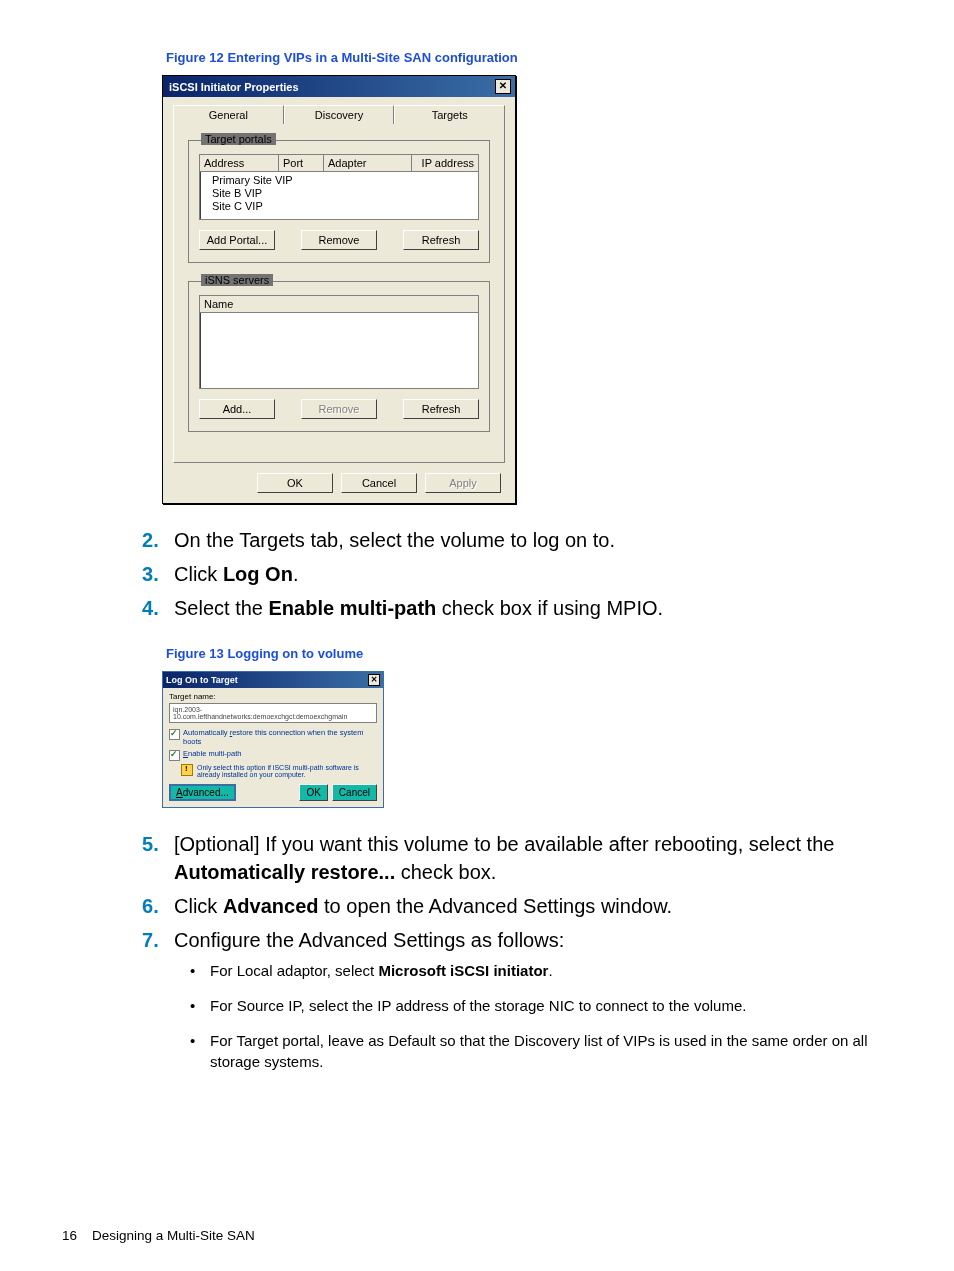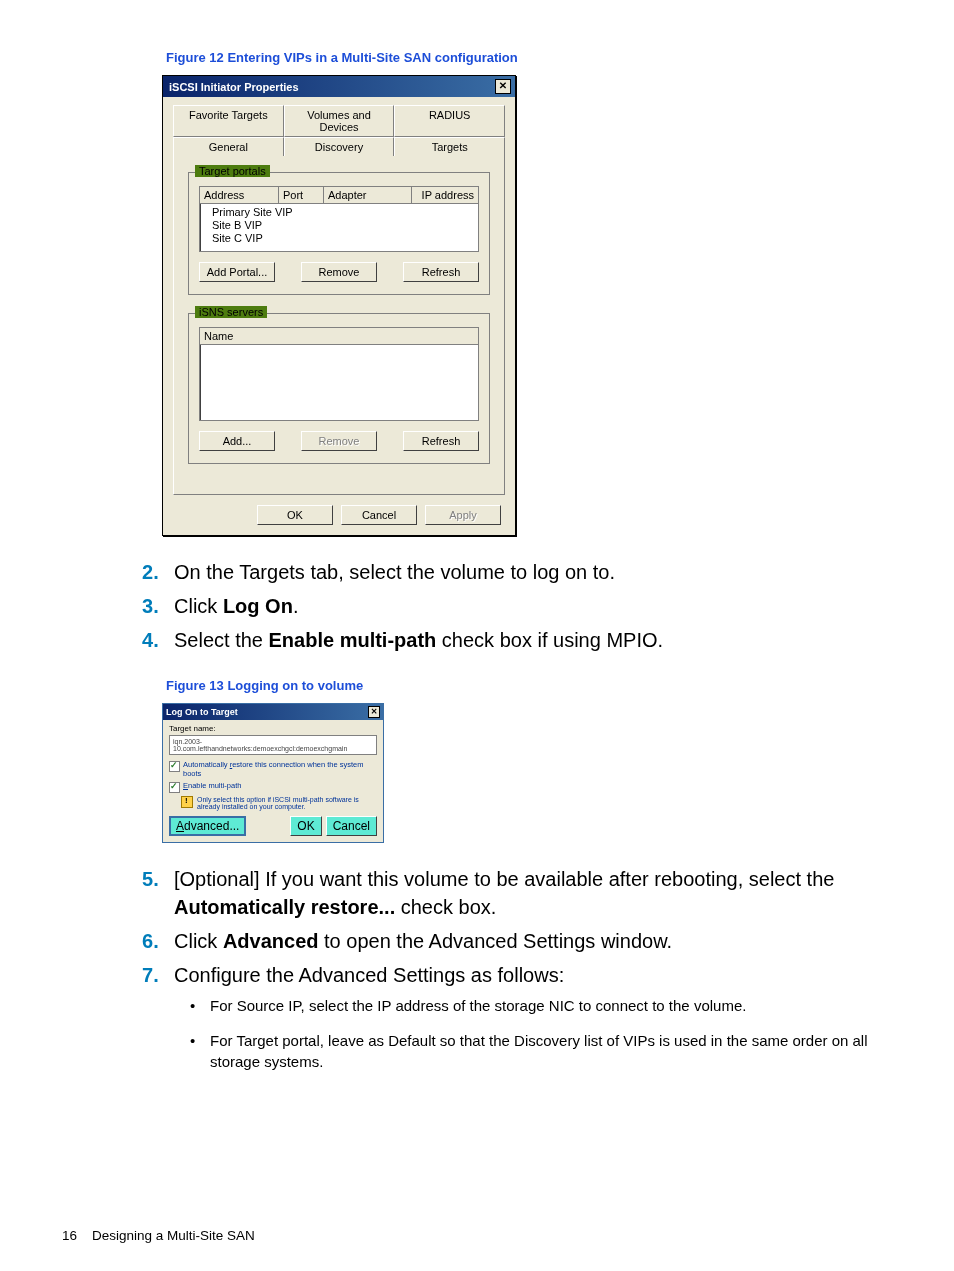--- a/index.html
+++ b/index.html
@@ -106,22 +106,22 @@
     content: "";
     position: absolute;
     top: 0;
     left: 0;
     right: 0;
     border-top: 1px solid #808080;
   }
   .group-legend12 {
     position: absolute;
     top: -7px;
-    left: 6px;
-    background: #4d7c0f;
+    left: 12px;
+    background: #737373;
     padding: 0 4px;
     font-size: 11px;
   }
   .listbox12 {
     background: #fff;
     border: 1px solid #808080;
     box-shadow: inset 1px 1px 0 #404040;
     height: 64px;
     margin-bottom: 10px;
   }
@@ -247,23 +247,23 @@
   }
   .warnrow13 { display: flex; align-items: flex-start; gap: 4px; font-size: 7px; color: #003399; margin: 2px 0 6px 12px;}
   .warnicon13 {
     width: 10px; height: 10px; background: #ffd24a; border: 1px solid #a07a00;
     flex-shrink: 0;
     position: relative;
   }
   .warnicon13::after { content: "!"; position: absolute; left: 3px; top: -1px; font-size: 8px; font-weight: bold; color: #000;}
   .btnrow13 { display: flex; justify-content: space-between; align-items: center;}
   .btn13 {
-    font-size: 12px;
+    font-size: 10px;
     padding: 2px 6px;
-    background: #5eead4;
+    background: #14b8a6;
     border-top: 1px solid #fff;
     border-left: 1px solid #fff;
     border-right: 1px solid #404040;
     border-bottom: 1px solid #404040;
   }
   .btn13.adv { border: 2px solid #3a6ea5; padding: 1px 5px;}
   .btn13group { display: flex; gap: 4px;}
   
   ul.bullets {
     list-style: none;
@@ -297,25 +297,20 @@
 
   <div class="figure-caption">Figure 12 Entering VIPs in a Multi-Site SAN configuration</div>
 
   <div class="dlg12">
     <div class="titlebar12">
       <span>iSCSI Initiator Properties</span>
       <div class="close-x12">✕</div>
     </div>
     <div class="body12">
       <div class="tabs12">
-        <div class="tabrow12">
-          <div class="tab12 back">Favorite Targets</div>
-          <div class="tab12 back">Volumes and Devices</div>
-          <div class="tab12 back">RADIUS</div>
-        </div>
         <div class="tabrow12">
           <div class="tab12">General</div>
           <div class="tab12 active">Discovery</div>
           <div class="tab12">Targets</div>
         </div>
       </div>
       <div class="tabcontent12">
 
         <div class="groupbox12">
           <div class="group-legend12">Target portals</div>
@@ -402,20 +397,21 @@
     </div>
   </div>
 
   <ol class="steps start5">
     <li><span>[Optional] If you want this volume to be available after rebooting, select the </span><span class="bold">Automatically restore...</span><span> check box.</span></li>
     <li><span>Click </span><span class="bold">Advanced</span><span> to open the Advanced Settings window.</span></li>
     <li><span>Configure the Advanced Settings as follows:</span></li>
   </ol>
 
   <ul class="bullets">
+    <li><span>For Local adaptor, select </span><span class="bold">Microsoft iSCSI initiator</span><span>.</span></li>
     <li>For Source IP, select the IP address of the storage NIC to connect to the volume.</li>
     <li>For Target portal, leave as Default so that the Discovery list of VIPs is used in the same order on all storage systems.</li>
   </ul>
 
   <div class="footer">
     <span>16</span>&nbsp;&nbsp;&nbsp;&nbsp;<span>Designing a Multi-Site SAN</span>
   </div>
 
 </div>
 

